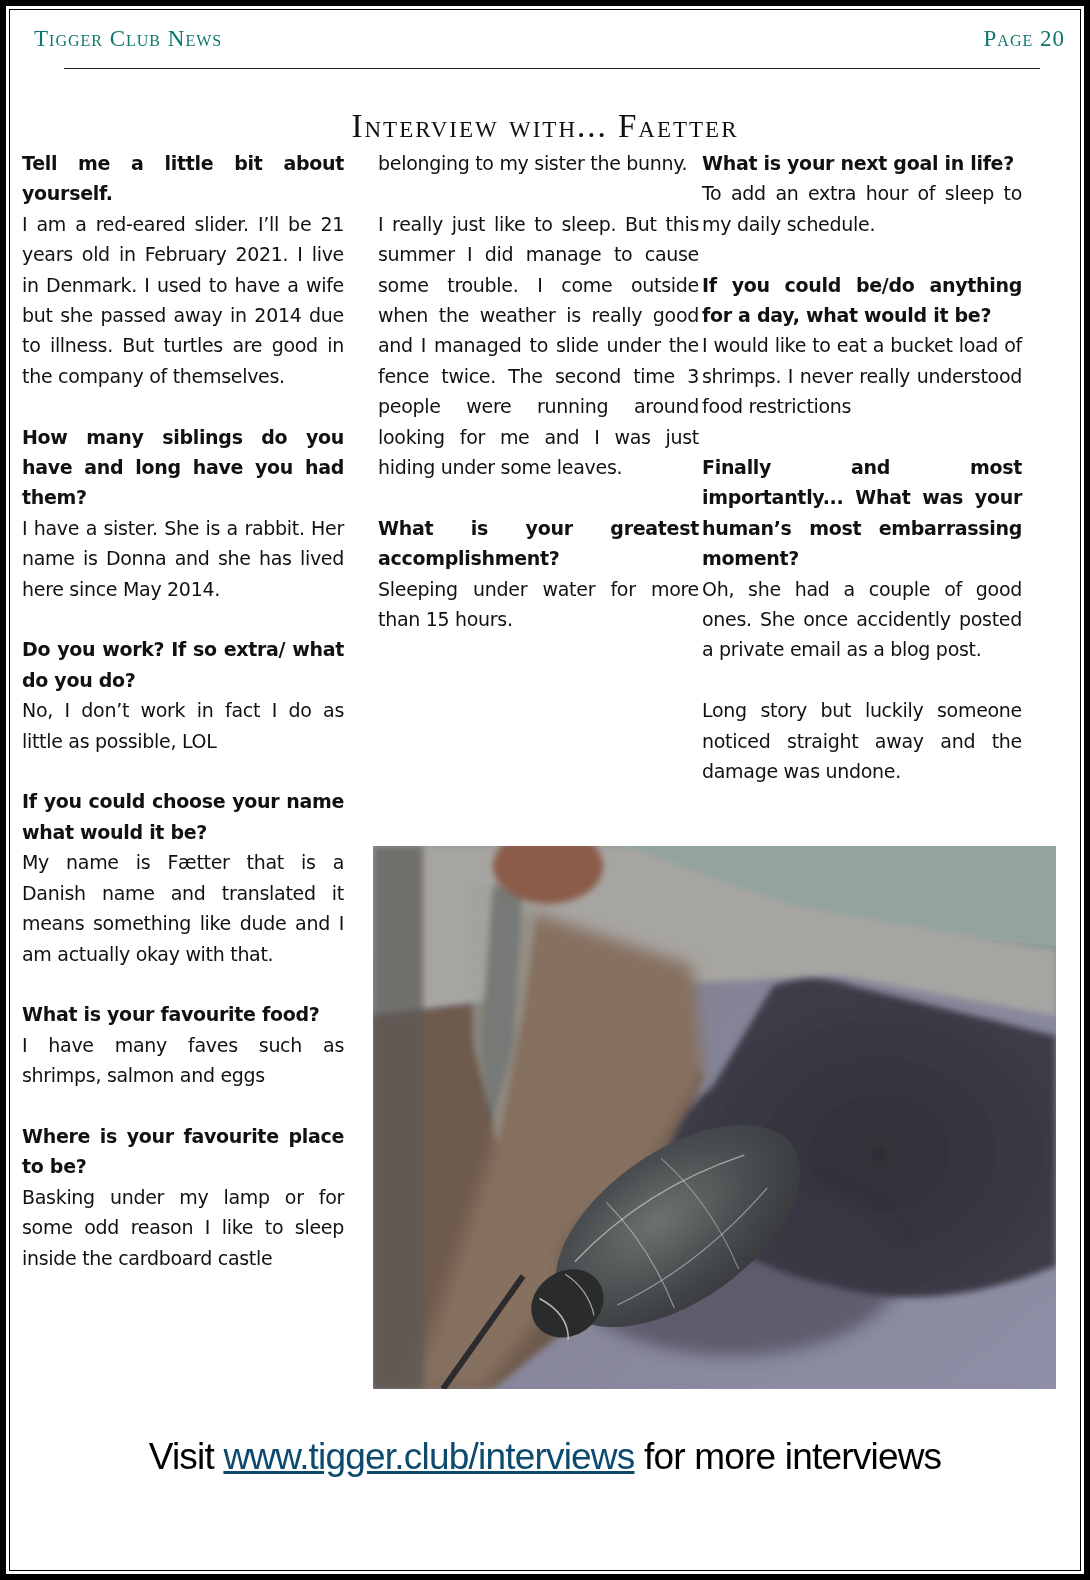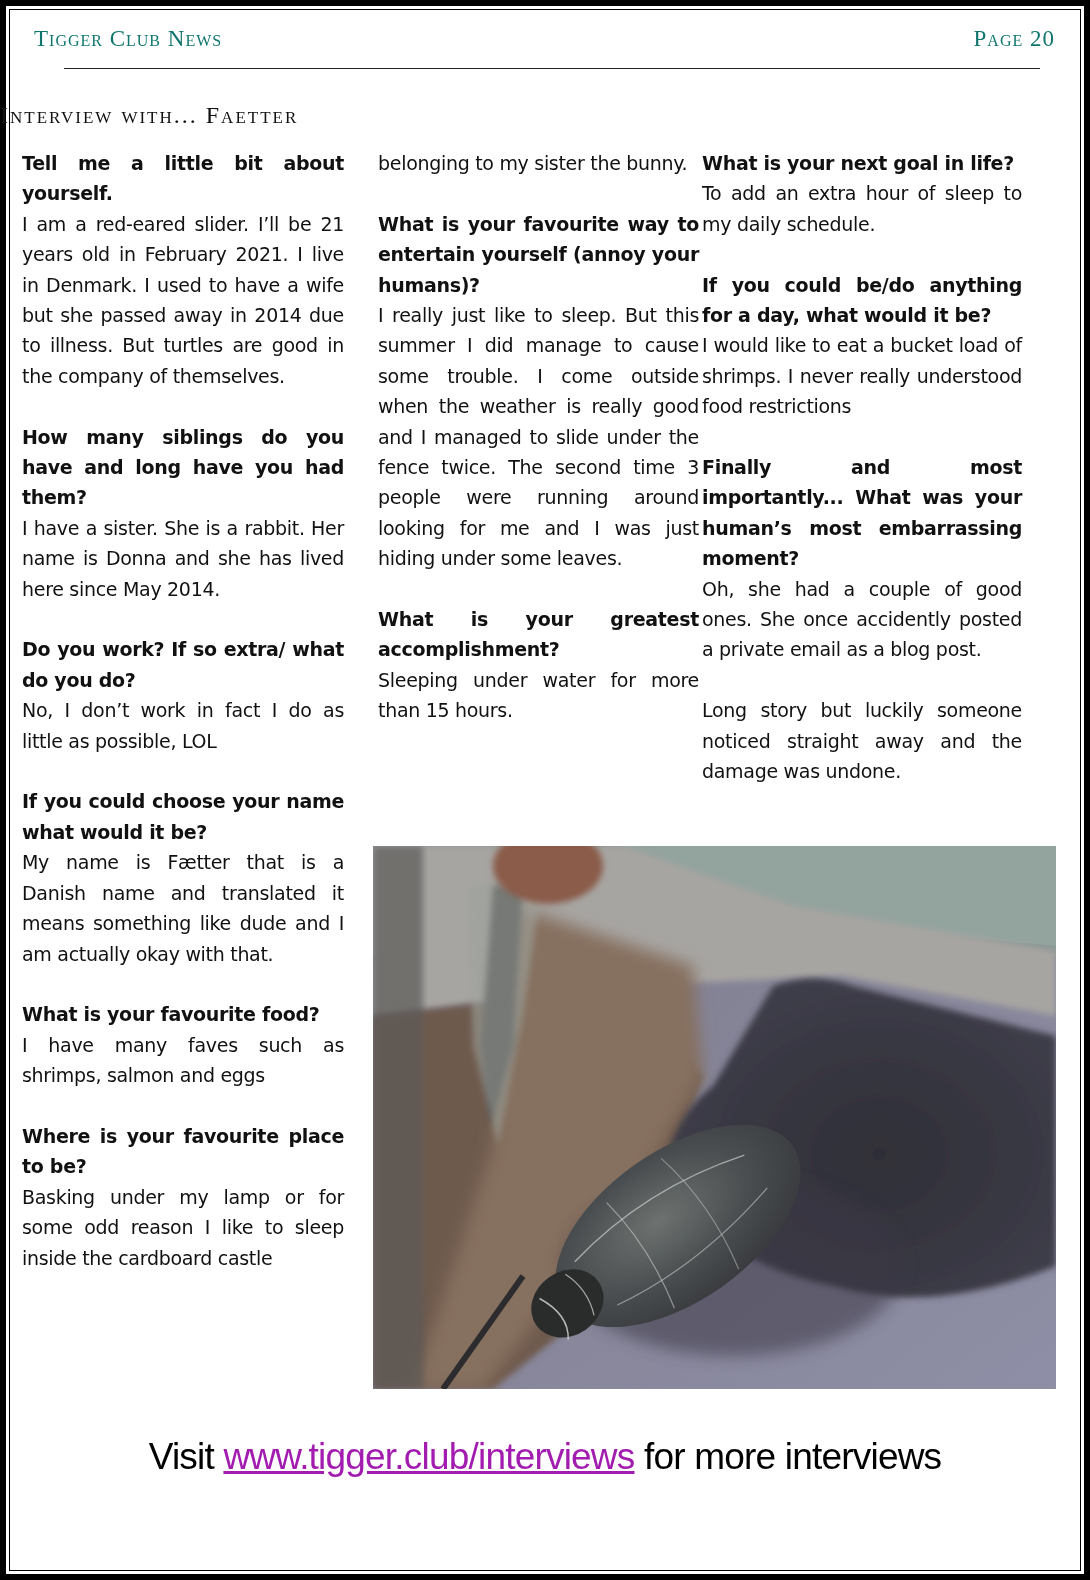--- a/index.html
+++ b/index.html
@@ -11,29 +11,29 @@
   .inner-border {
     position: absolute; left: 9px; top: 9px; right: 9px; bottom: 9px;
     border: 1px solid #000;
   }
   .header-left, .header-right {
     position: absolute; top: 26px;
     font-family: "Liberation Serif", "DejaVu Serif", serif;
     font-size: 23px; font-variant: small-caps; letter-spacing: 1px; color: #0f766e;
   }
   .header-left { left: 34px; }
-  .header-right { right: 35px; text-align: right; }
+  .header-right { right: 25px; text-align: right; }
   .header-rule {
     position: absolute; left: 64px; width: 976px; top: 68px; height: 0;
     border-top: 1.5px solid #222;
   }
   .title {
-    position: absolute; left: 0; width: 1090px; top: 86px; 
+    position: absolute; left: 0; width: 1090px; top: 86px; text-align: center;
     font-family: "Liberation Serif", "DejaVu Serif", serif;
-    font-size: 24px; font-variant: small-caps; letter-spacing: 2px; color: #111;
+    font-size: 33px; font-variant: small-caps; letter-spacing: 2px; color: #111;
     font-weight: normal;
   }
   .col {
     position: absolute; top: 148px;
     font-family: "DejaVu Sans", "Liberation Sans", sans-serif;
     font-size: 19px; line-height: 30.4px; color: #111;
     text-align: justify; letter-spacing: -0.3px;
   }
   .col1 { left: 22px; width: 322px; }
   .col2 { left: 378px; width: 321px; }
@@ -75,21 +75,20 @@
   <p class="q">If you could choose your name what would it be?</p>
   <p class="a">My name is Fætter that is a Danish name and translated it means something like dude and I am actually okay with that.</p>
   <p class="q">What is your favourite food?</p>
   <p class="a">I have many faves such as shrimps, salmon and eggs</p>
   <p class="q">Where is your favourite place to be?</p>
   <p class="a nogap">Basking under my lamp or for some odd reason I like to sleep inside the cardboard castle</p>
 </div>
 
 <div class="col col2">
   <p class="a">belonging to my sister the bunny.</p>
-  <p class="q">What is your favourite way to entertain yourself (annoy your humans)?</p>
   <p class="a">I really just like to sleep. But this summer I did manage to cause some trouble. I come outside when the weather is really good and I managed to slide under the fence twice. The second time 3 people were running around looking for me and I was just hiding under some leaves.</p>
   <p class="q">What is your greatest accomplishment?</p>
   <p class="a nogap">Sleeping under water for more than 15 hours.</p>
 </div>
 
 <div class="col col3">
   <p class="q">What is your next goal in life?</p>
   <p class="a">To add an extra hour of sleep to my daily schedule.</p>
   <p class="q">If you could be/do anything for a day, what would it be?</p>
   <p class="a">I would like to eat a bucket load of shrimps. I never really understood food restrictions</p>
@@ -153,14 +152,14 @@
       <ellipse cx="170" cy="380" rx="38" ry="32" fill="#2a2c2c"></ellipse>
       <path d="M 150 360 Q 165 390 150 410" stroke="#d8dcd6" stroke-width="1.5" fill="none" opacity="0.8"></path>
       <path d="M 185 355 Q 195 380 185 405" stroke="#d8dcd6" stroke-width="1.2" fill="none" opacity="0.7"></path>
     </g>
 
     <line x1="150" y1="430" x2="70" y2="543" stroke="#2c2b2e" stroke-width="6"></line>
   </svg>
 </div>
 
 <div class="footer">
-  <span>Visit </span><a style="color: #a21caf;">www.tigger.club/interviews</a><span> for more interviews</span>
+  <span>Visit </span><a style="color: #0c4a6e;">www.tigger.club/interviews</a><span> for more interviews</span>
 </div>
 
 </body></html>

